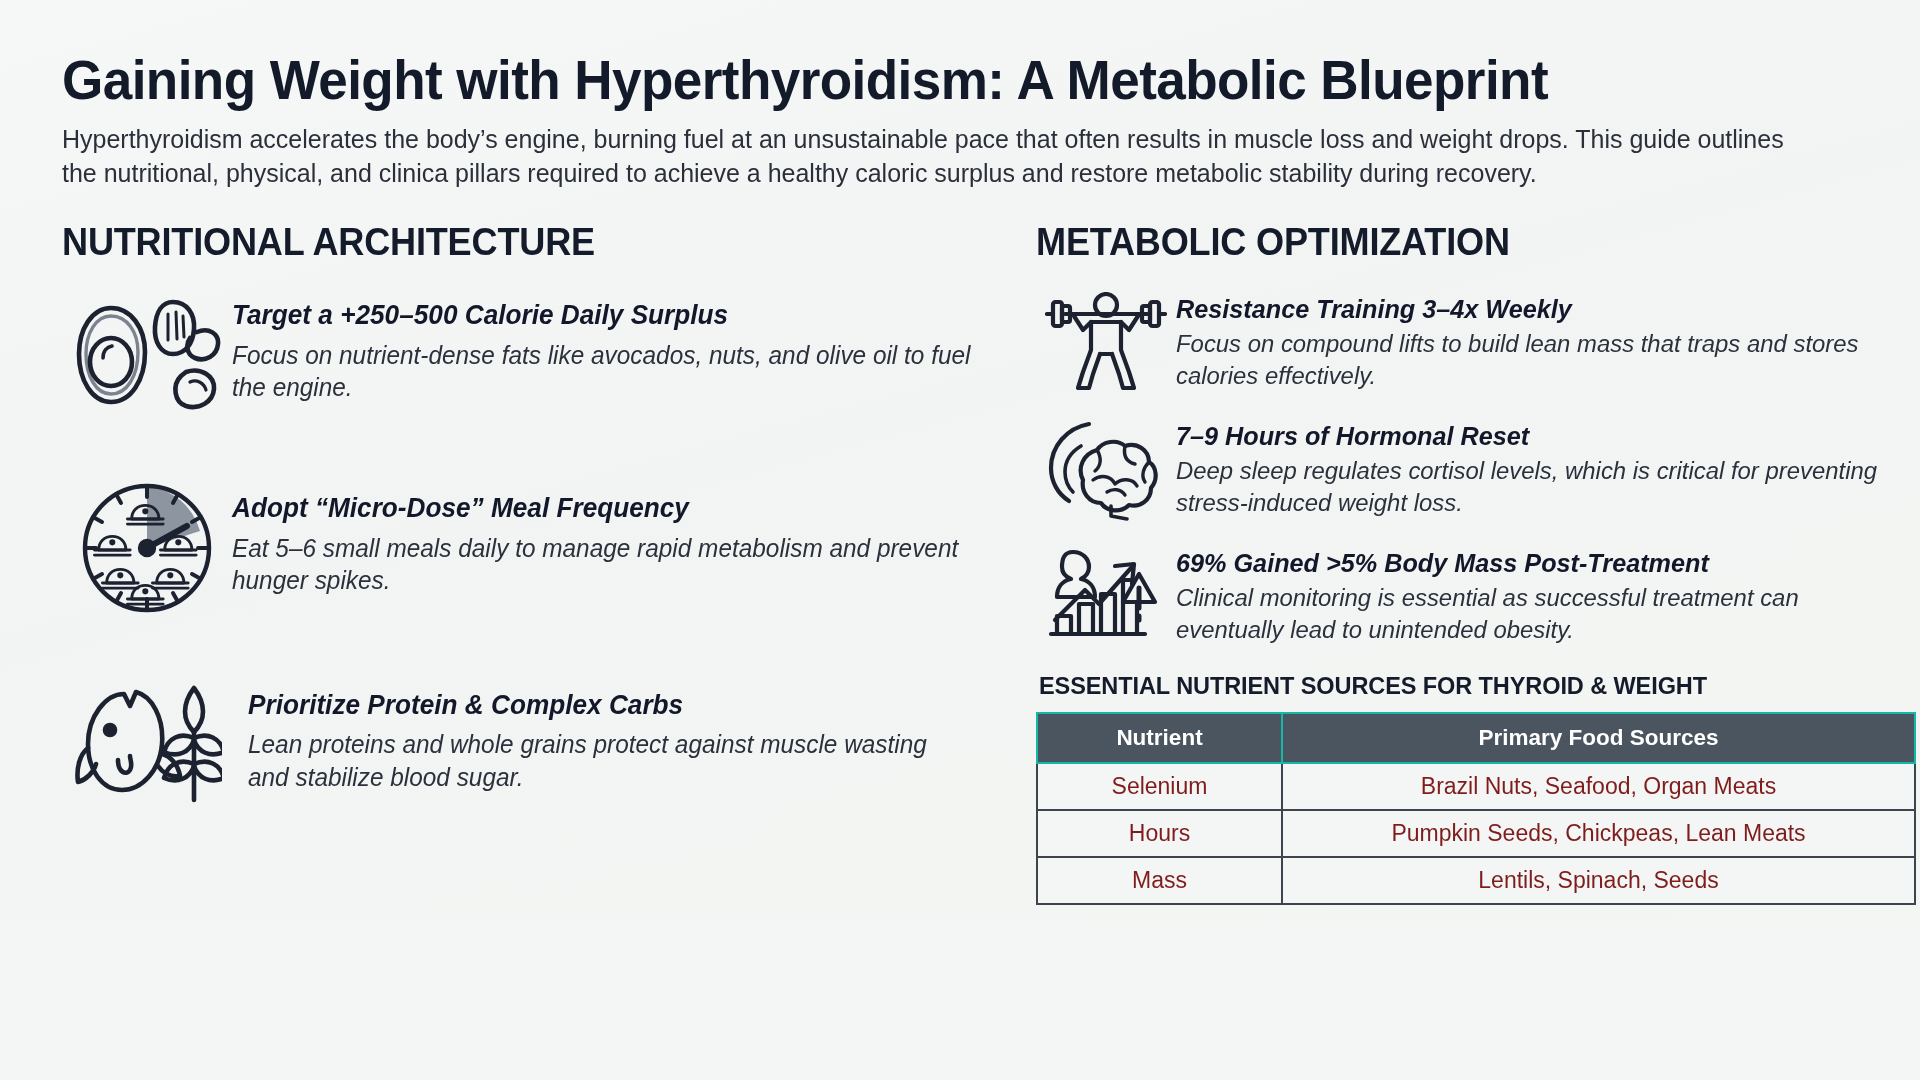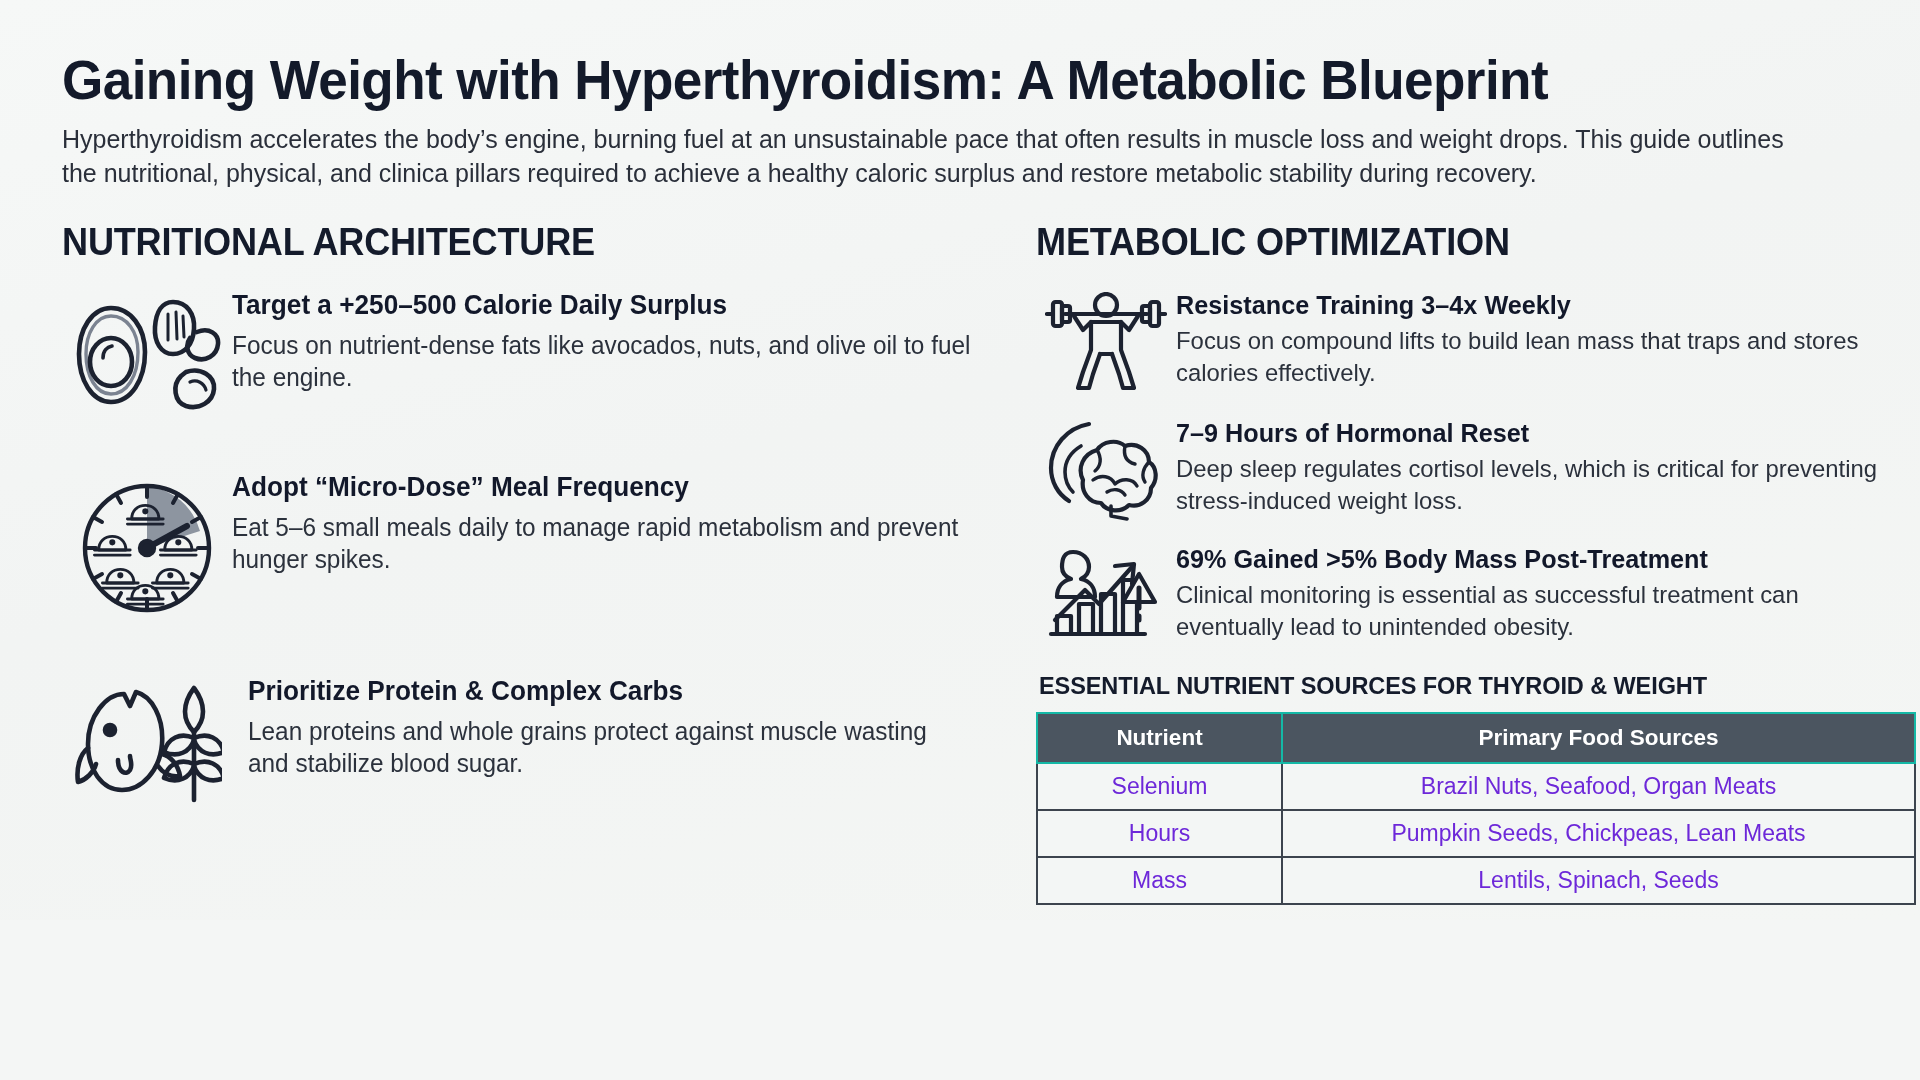--- a/index.html
+++ b/index.html
@@ -61,21 +61,22 @@
     color: #141b2b;
     margin: 0 0 26px 0;
     transform: scaleX(0.95);
     transform-origin: left center;
     white-space: nowrap;
   }
 
   
   .feature {
     display: flex;
-    align-items: flex-start;
+    align-items: center;
+    font-style: italic;
   }
   .col-left .feature { margin-bottom: 58px; }
   .col-left .feature:last-child { margin-bottom: 0; gap: 16px; }
   .col-right .feature { margin-bottom: 22px; }
 
   .icon-slot {
     flex: none;
     display: flex;
     align-items: flex-start;
     justify-content: center;
@@ -132,21 +133,21 @@
     color: #ffffff;
     font-weight: 700;
     padding: 11px 6px;
     border: 2px solid #14b8a6;
     font-size: 22.5px;
   }
   table.nutrient-table td {
     padding: 9px 6px;
     text-align: center;
     border: 2px solid #3c444e;
-    color: #6d28d9;
+    color: #7f1d1d;
     background: #f3f6f5;
     font-size: 23px;
   }
   table.nutrient-table col.c1 { width: 245px; }
 
   svg { display: block; }
 </style>
 </head>
 <body>
 

